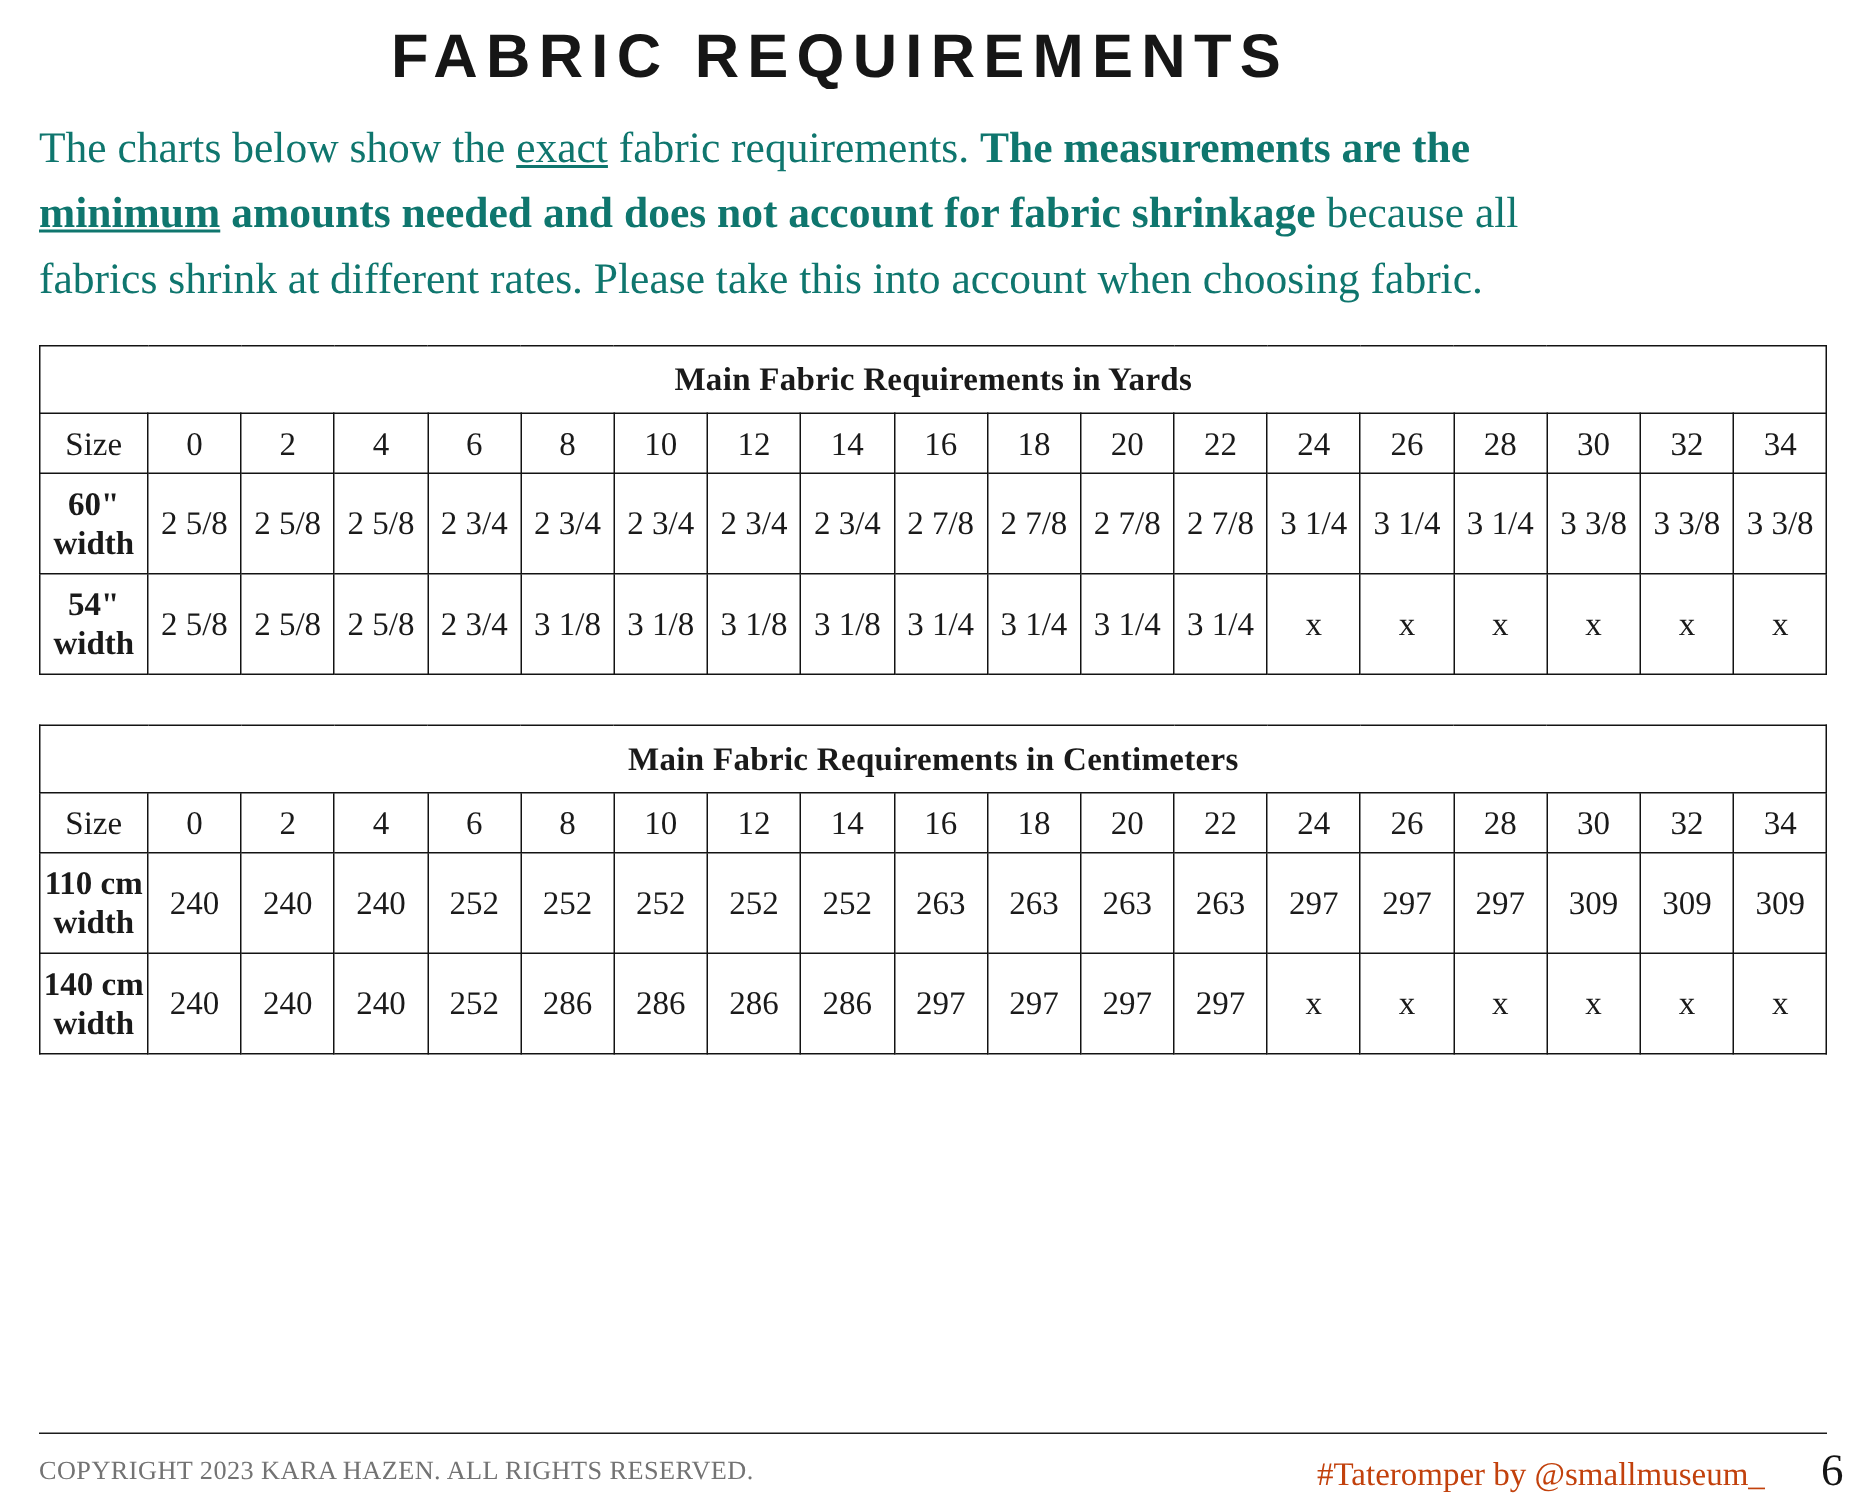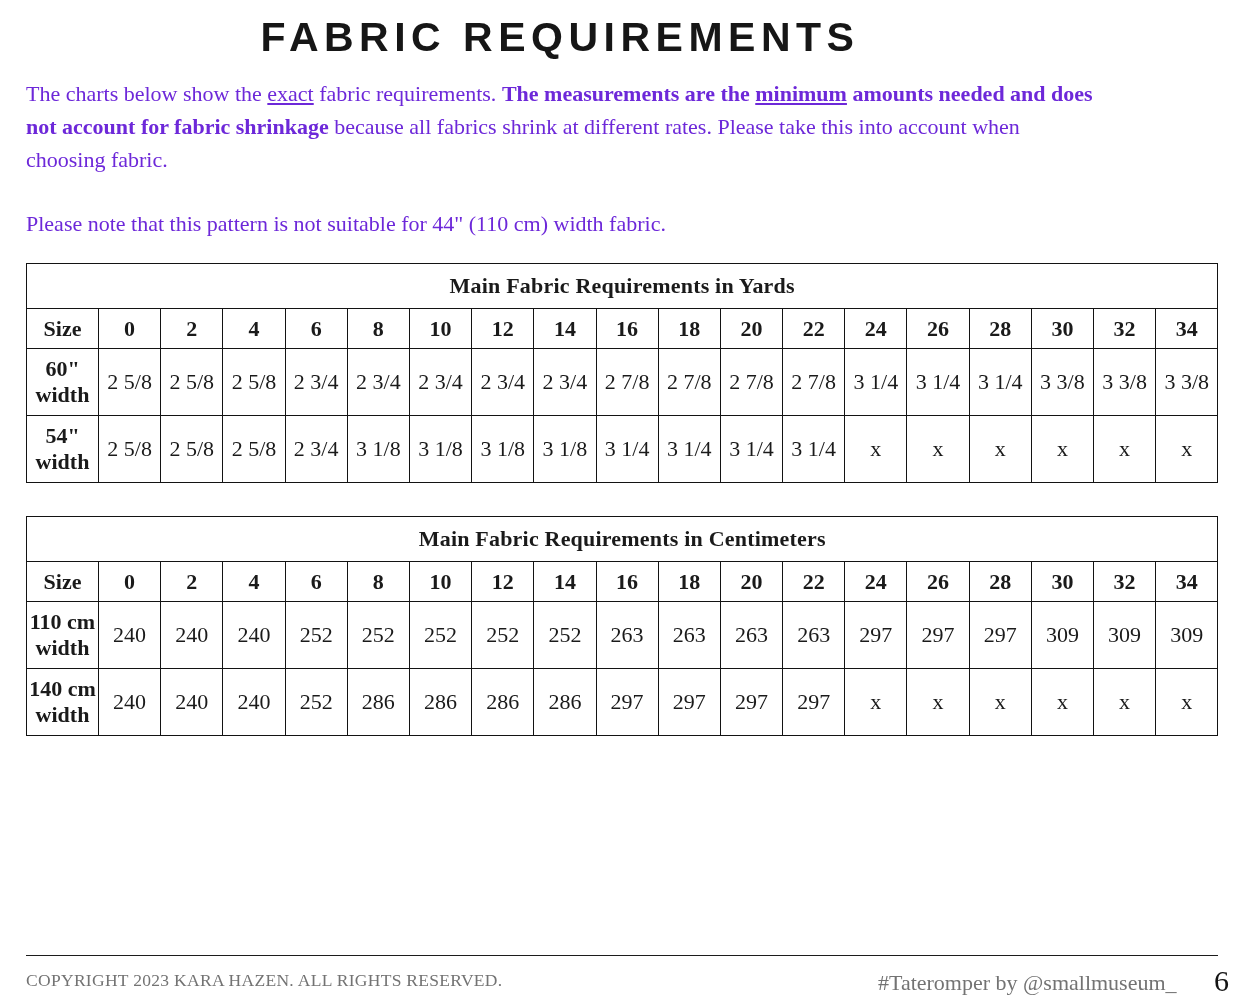--- a/index.html
+++ b/index.html
@@ -34,23 +34,23 @@
     color: #161616;
     margin: 0;
     padding-top: 15px;
     line-height: 1.1;
   }
 
   
   .intro {
     margin: 0;
     padding-top: 18px;
-    font-size: 22px;
+    font-size: 29px;
     line-height: 1.49;
-    color: #6d28d9;
+    color: #0f766e;
     max-width: 1180px;
   }
   .intro.p2 { padding-top: 32px; }
   .intro.p3 { padding-top: 32px; }
   .intro b { font-weight: 700; }
   .intro u { text-decoration: underline; text-underline-offset: 2px; }
 
   
   .fabric-table {
     border-collapse: collapse;
@@ -73,21 +73,21 @@
 
   .tbl-caption {
     font-weight: 700;
     font-size: 25.5px;
     height: 44px;
     line-height: 44px;
     letter-spacing: 0.2px;
   }
 
   .hdr-cell {
-    font-weight: 700;
+    font-weight: 400;
     font-size: 22px;
     height: 39px;
     line-height: 39px;
   }
 
   .row-label {
     font-weight: 700;
     font-size: 22px;
     line-height: 1.18;
     padding: 6px 2px;
@@ -125,21 +125,21 @@
   .copyright {
     font-size: 17.5px;
     letter-spacing: 0.3px;
     color: #737373;
     white-space: nowrap;
   }
   .hashtag {
     position: absolute;
     left: 852px;
     font-size: 22px;
-    color: #737373;
+    color: #c2410c;
     white-space: nowrap;
   }
   .page-num-clip {
     position: absolute;
     left: 1188px;
     top: -9px;
     width: 30px;
     height: 40px;
     overflow: hidden;
   }
@@ -152,21 +152,20 @@
 </head>
 <body>
 
 <div class="page">
 
   <h1 class="doc-title">FABRIC REQUIREMENTS</h1>
 
   <p class="intro p1"><span>The charts below show the </span><u>exact</u><span> fabric requirements. </span><b>The measurements are the </b><b><u>minimum</u></b><b> amounts needed and does not account for fabric shrinkage</b><span> because all fabrics shrink at different rates. Please take this into account when choosing fabric.</span></p>
 
 
-  <p class="intro p3">Please note that this pattern is not suitable for 44" (110 cm) width fabric.</p>
 
   <table class="fabric-table first">
     <colgroup>
       <col class="c-size">
       <col class="c-data">
         <col class="c-data">
         <col class="c-data">
         <col class="c-data">
         <col class="c-data">
         <col class="c-data">

